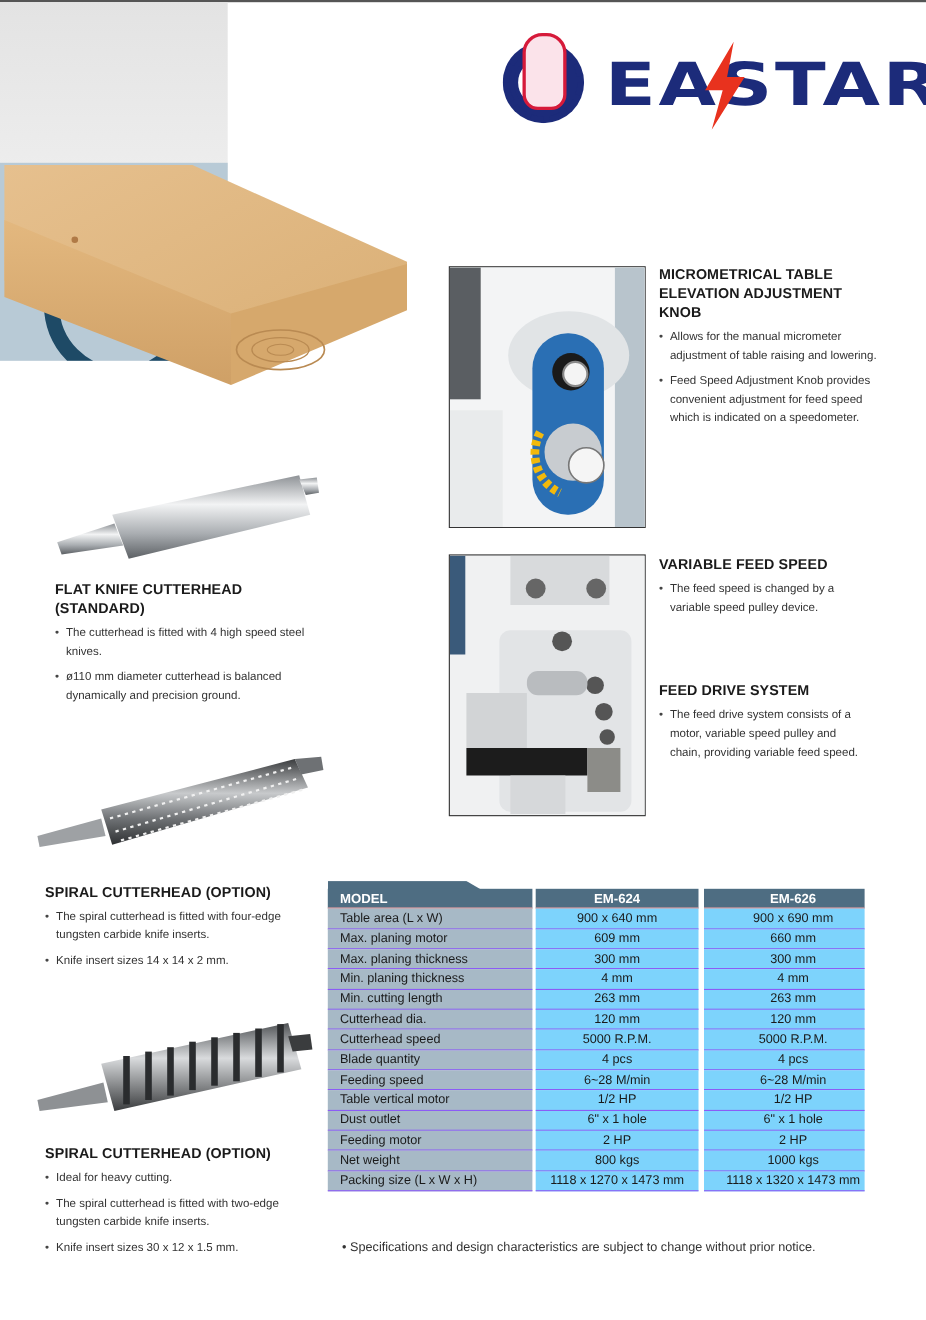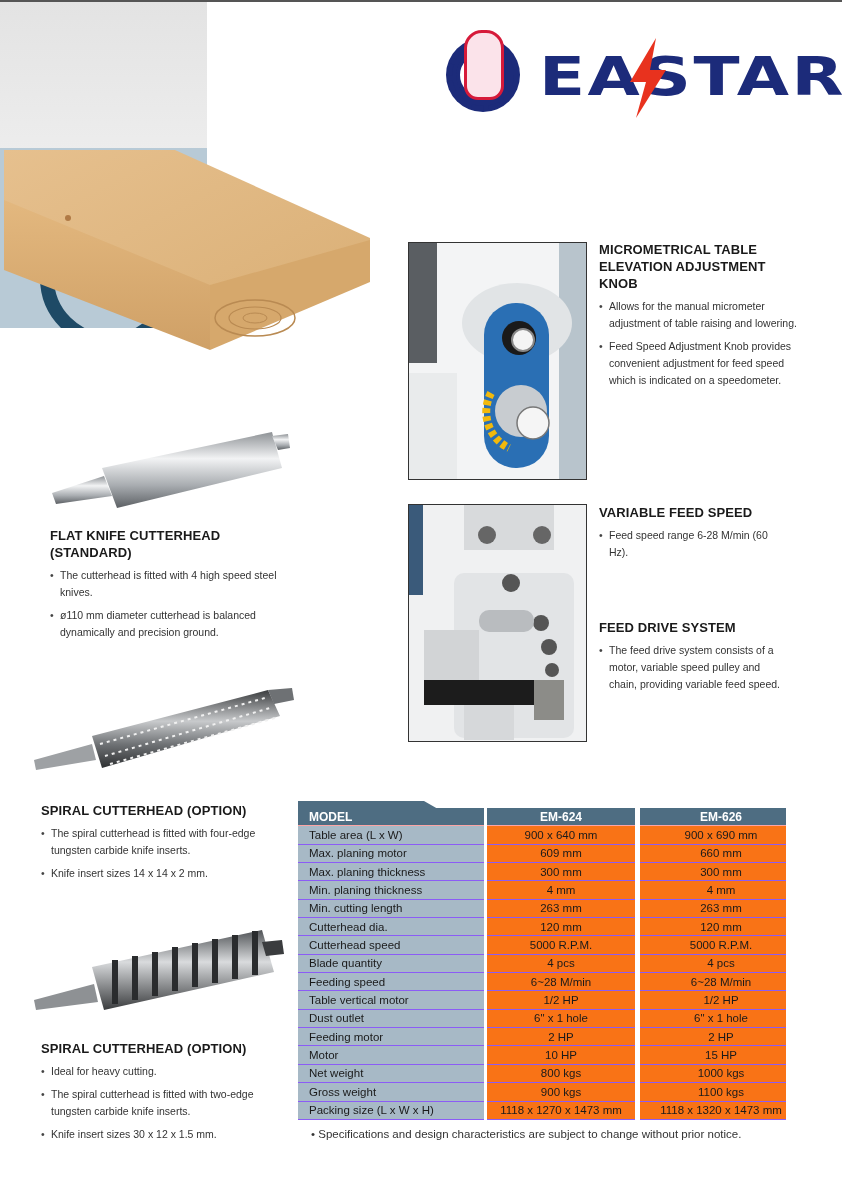--- a/index.html
+++ b/index.html
@@ -9,21 +9,21 @@
     .topline { position: absolute; left: 0; top: 0; width: 842px; height: 2px; background: #555; }
 
     
     .grey-bg { position: absolute; left: 0; top: 2px; width: 207px; height: 326px;
       background: linear-gradient(180deg, #e3e3e3 0%, #f2f2f2 70%, #f6f6f6 100%); }
     .blade-bg { position: absolute; left: 0; top: 148px; width: 207px; height: 180px; background: #b8cad6; overflow: hidden; }
     .blade-bg .disc { position: absolute; left: 40px; top: 60px; width: 140px; height: 140px; border-radius: 50%; border: 14px solid #1e4a66; }
     .wood { position: absolute; left: 0; top: 0; width: 380px; height: 360px; }
 
     
-    .logo { position: absolute; left: 444px; top: 28px; width: 350px; height: 95px; }
+    .logo { position: absolute; left: 455px; top: 28px; width: 350px; height: 95px; }
     .logo .gear { position: absolute; left: 2px; top: 10px; width: 74px; height: 74px; border-radius: 50%;
       background: #1c2b7a; border: 6px dashed #1c2b7a; }
     .logo .gear-inner { position: absolute; left: 12px; top: 22px; width: 50px; height: 50px; border-radius: 50%; background: #fff; border: 4px solid #1c2b7a; }
     .logo .thumb { position: absolute; left: 20px; top: 2px; width: 40px; height: 70px; border: 3px solid #d61a3a; border-radius: 18px 18px 14px 14px; background: #fbe3ea; }
     .logo .word { position: absolute; left: 95px; top: 22px; font-family: "DejaVu Sans", sans-serif; font-weight: bold;
       font-size: 54px; letter-spacing: 2px; color: #1c2b7a; transform: scaleX(1.25); transform-origin: left; line-height: 54px; }
     .logo .bolt { position: absolute; left: 178px; top: 10px; width: 50px; height: 80px; }
 
     
     .photo { position: absolute; border: 1px solid #333; overflow: hidden; }
@@ -38,21 +38,21 @@
     .section ul { list-style: none; margin-top: 6px; }
     .section li { position: relative; padding-left: 10px; font-size: 10.5px; line-height: 17px; color: #333; margin-bottom: 6px; }
     .section li::before { content: "•"; position: absolute; left: 0; top: 0; color: #444; }
 
     
     .spec-table { position: absolute; left: 298px; top: 808px; width: 494px; }
     .spec-row { display: flex; height: 18.35px; }
     .spec-row + .spec-row { margin-top: 0; }
     .cell { display: flex; align-items: center; font-size: 11.5px; color: #1a1a1a; border-bottom: 1px solid #8b5cf6; }
     .cell.label { width: 186px; padding-left: 11px; background: #a7b9c6; }
-    .cell.val { justify-content: center; background: #f97316; }
+    .cell.val { justify-content: center; background: #7dd3fc; }
     .cell.v1 { width: 148px; margin-left: 3px; }
     .cell.v2 { width: 146px; margin-left: 5px; padding-left: 16px; }
     .spec-head .cell { color: #ffffff; font-weight: bold; font-size: 12px; background: #4e6d82; border-bottom: 1px solid #fca5a5; }
     .spec-head .cell.label { padding-left: 11px; }
     .head-tab { position: absolute; left: 298px; top: 801px; width: 140px; height: 8px; background: #4e6d82;
       clip-path: polygon(0 0, 90% 0, 100% 100%, 0 100%); }
 
     .footnote { position: absolute; left: 311px; top: 1128px; font-size: 11.5px; color: #333; }
   </style>
 </head>
@@ -194,21 +194,21 @@
   </h2>
   <ul>
     <li>Allows for the manual micrometer adjustment of table raising and lowering.</li>
     <li>Feed Speed Adjustment Knob provides convenient adjustment for feed speed which is indicated on a speedometer.</li>
   </ul>
 </div>
 
 <div class="section" style="left:599px;top:504px;width:190px">
   <h2>VARIABLE FEED SPEED</h2>
   <ul>
-    <li>Feed speed range 6-28 M/min (60 Hz).</li>
+    <li>The feed speed is changed by a variable speed pulley device.</li>
   </ul>
 </div>
 
 <div class="section" style="left:599px;top:619px;width:190px">
   <h2>FEED DRIVE SYSTEM</h2>
   <ul>
     <li>The feed drive system consists of a motor, variable speed pulley and chain, providing variable feed speed.</li>
   </ul>
 </div>
 
@@ -302,35 +302,25 @@
     <div class="cell label">Dust outlet</div>
     <div class="cell val v1">6" x 1 hole</div>
     <div class="cell val v2">6" x 1 hole</div>
   </div>
       <div class="spec-row">
     <div class="cell label">Feeding motor</div>
     <div class="cell val v1">2 HP</div>
     <div class="cell val v2">2 HP</div>
   </div>
       <div class="spec-row">
-    <div class="cell label">Motor</div>
-    <div class="cell val v1">10 HP</div>
-    <div class="cell val v2">15 HP</div>
-  </div>
-      <div class="spec-row">
     <div class="cell label">Net weight</div>
     <div class="cell val v1">800 kgs</div>
     <div class="cell val v2">1000 kgs</div>
   </div>
       <div class="spec-row">
-    <div class="cell label">Gross weight</div>
-    <div class="cell val v1">900 kgs</div>
-    <div class="cell val v2">1100 kgs</div>
-  </div>
-      <div class="spec-row">
     <div class="cell label">Packing size (L x W x H)</div>
     <div class="cell val v1">1118 x 1270 x 1473 mm</div>
     <div class="cell val v2">1118 x 1320 x 1473 mm</div>
   </div>
     </div>
 </div>
 
 <div class="footnote">• Specifications and design characteristics are subject to change without prior notice.</div>
 
 </body></html>

